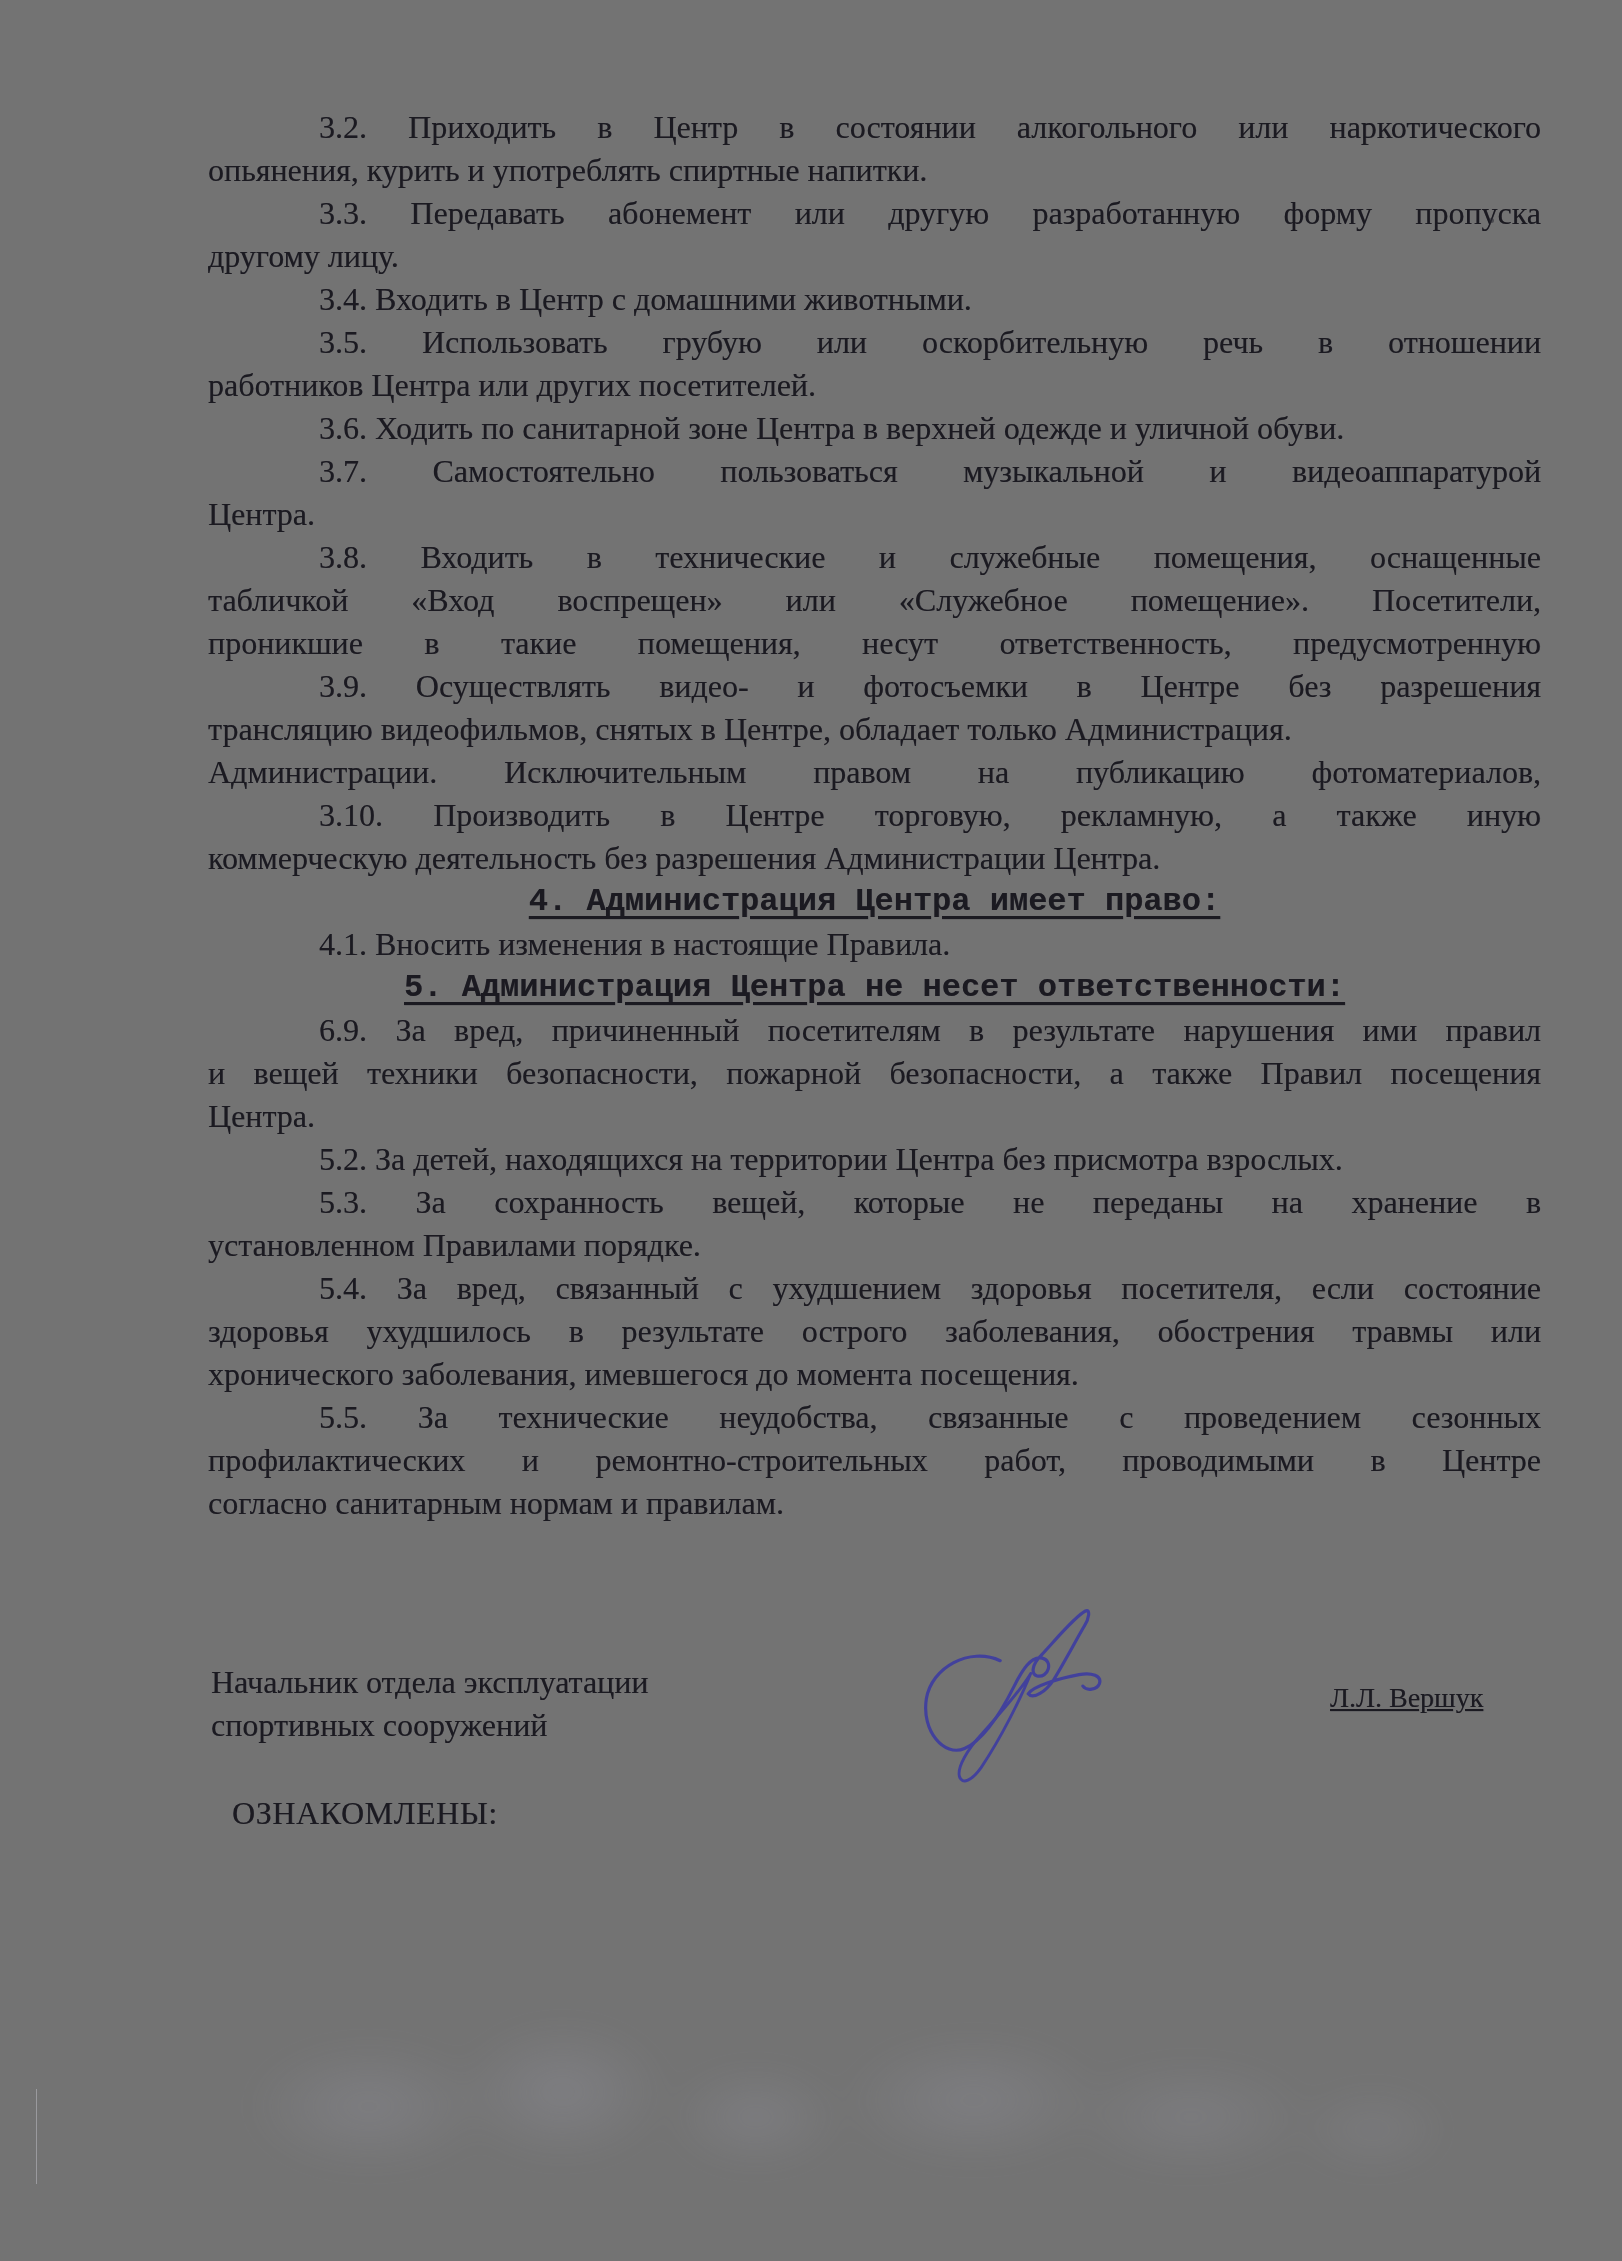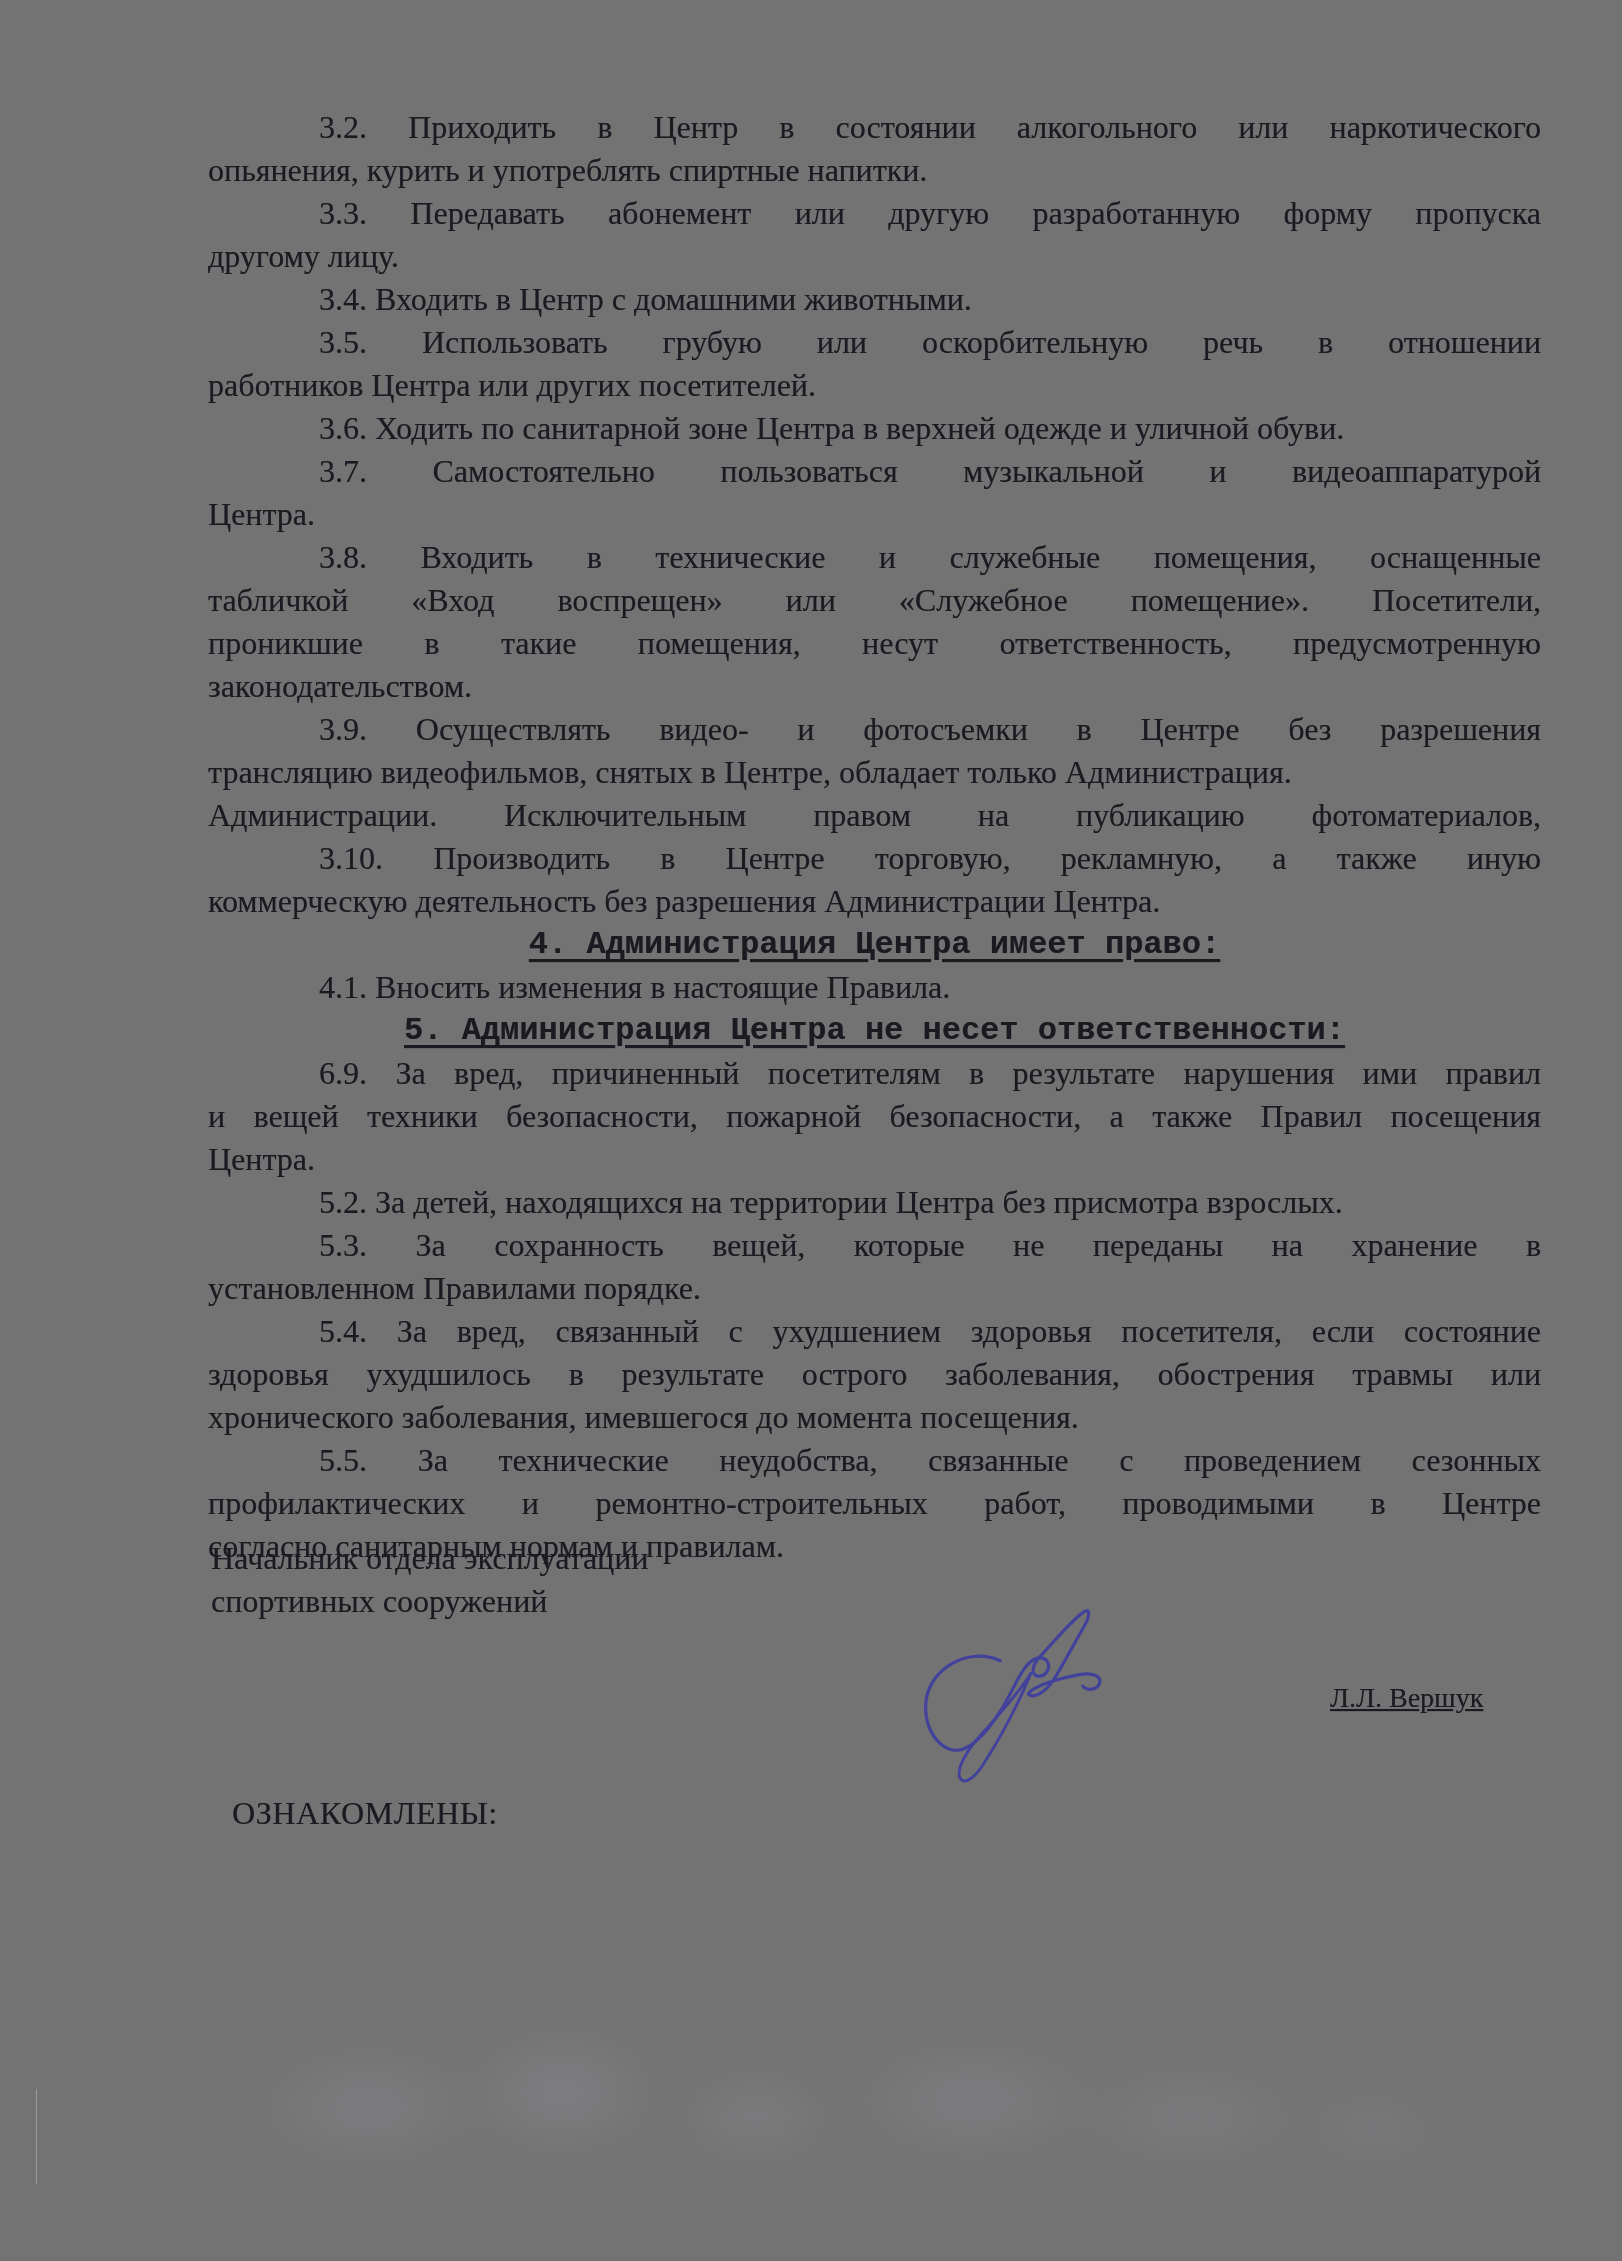--- a/index.html
+++ b/index.html
@@ -26,21 +26,21 @@
   .line.first{text-indent:111px;}
   .para.heading .line{
     font-weight:bold;
     text-decoration:underline;
     text-decoration-thickness:3.2px;
     text-underline-offset:5.7px;
     text-align:center;
     font-family:Liberation Mono, monospace;
   }
   .sig-role{
-    position:absolute;left:211px;top:1537px;
+    position:absolute;left:211px;top:1661px;
     font-size:32px;line-height:43px;
     text-shadow:0.3px 0.3px 0.3px rgba(22,20,34,0.45);
   }
   .sig-name{
     position:absolute;left:1330px;top:1676px;
     font-size:28px;line-height:43px;
     text-shadow:0.3px 0.3px 0.3px rgba(22,20,34,0.45);
     text-decoration:underline;
   }
   .sig-ack{
@@ -97,21 +97,20 @@
         <div class="line first">3.6. Ходить по санитарной зоне Центра в верхней одежде и уличной обуви.</div>
       </div>
       <div class="para body">
         <div class="line first fill">3.7. Самостоятельно пользоваться музыкальной и видеоаппаратурой</div>
         <div class="line">Центра.</div>
       </div>
       <div class="para body">
         <div class="line first fill">3.8. Входить в технические и служебные помещения, оснащенные</div>
         <div class="line fill">табличкой «Вход воспрещен» или «Служебное помещение». Посетители,</div>
         <div class="line fill">проникшие в такие помещения, несут ответственность, предусмотренную</div>
-        <div class="line">законодательством.</div>
       </div>
       <div class="para body">
         <div class="line first fill">3.9. Осуществлять видео- и фотосъемки в Центре без разрешения</div>
         <div class="line">трансляцию видеофильмов, снятых в Центре, обладает только Администрация.</div>
         <div class="line fill">Администрации. Исключительным правом на публикацию фотоматериалов,</div>
       </div>
       <div class="para body">
         <div class="line first fill">3.10. Производить в Центре торговую, рекламную, а также иную</div>
         <div class="line">коммерческую деятельность без разрешения Администрации Центра.</div>
       </div>

